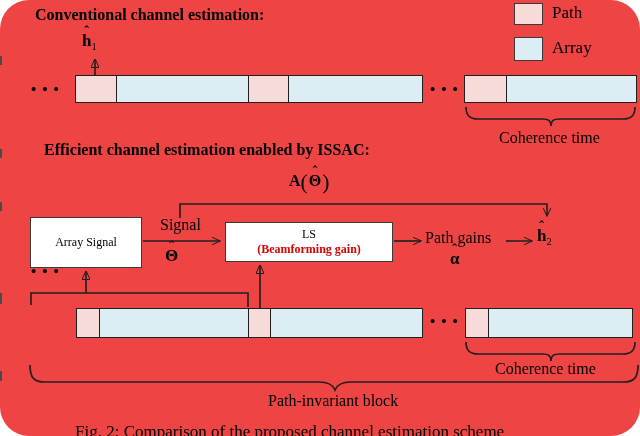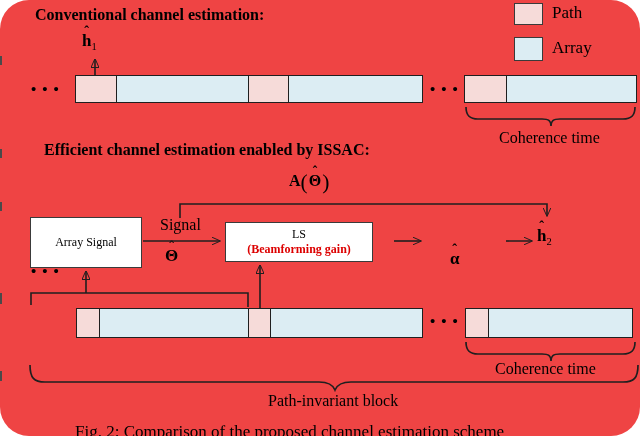--- a/index.html
+++ b/index.html
@@ -88,25 +88,26 @@
 
   <div class="abs node" style="left:30px;top:217px;width:112px;height:51px;">
     <div class="line">Array Signal</div>
   </div>
 
   <div class="abs label" style="left:160px;top:216px;">Signal</div>
   <div class="abs math" style="left:165px;top:246px;">
     <span class="mvar"><span class="hat">ˆ</span><span>Θ</span></span>
   </div>
 
-  <div class="abs node" style="left:225px;top:222px;width:148px;height:40px;">
+  <div class="abs node" style="left:225px;top:222px;width:168px;height:40px;">
     <div class="line">LS</div>
     <div class="line red">(Beamforming gain)</div>
   </div>
 
+  <div class="abs label" style="left:425px;top:229px;">Path gains</div>
   <div class="abs math" style="left:450px;top:249px;">
     <span class="mvar"><span class="hat">ˆ</span><span>α</span></span>
   </div>
 
   <div class="abs math" style="left:537px;top:226px;">
     <span class="mvar"><span class="hat">ˆ</span><span>h</span></span><sub>2</sub>
   </div>
 
   <div class="abs dots" style="left:31px;top:263px;">•••</div>
 

